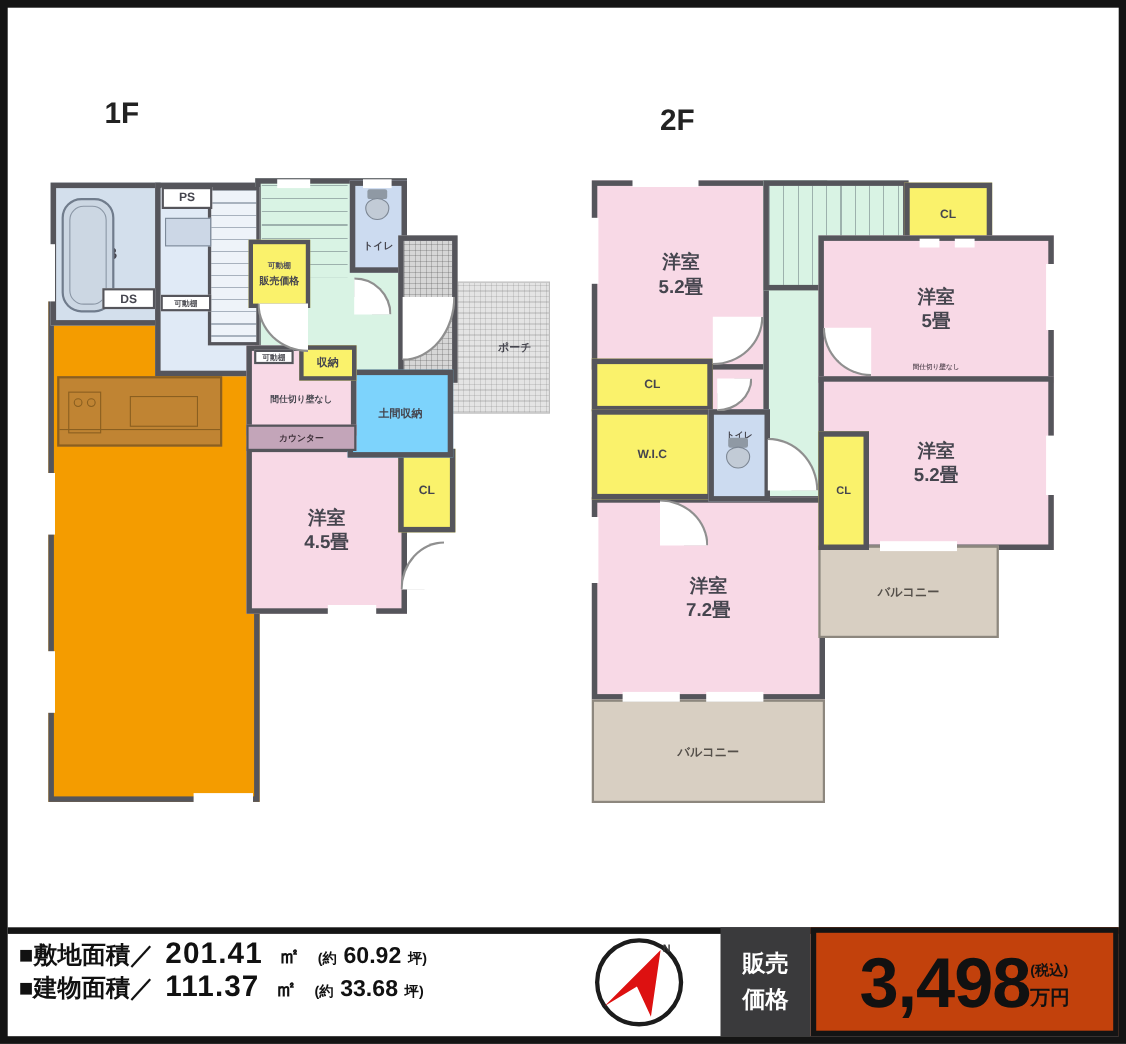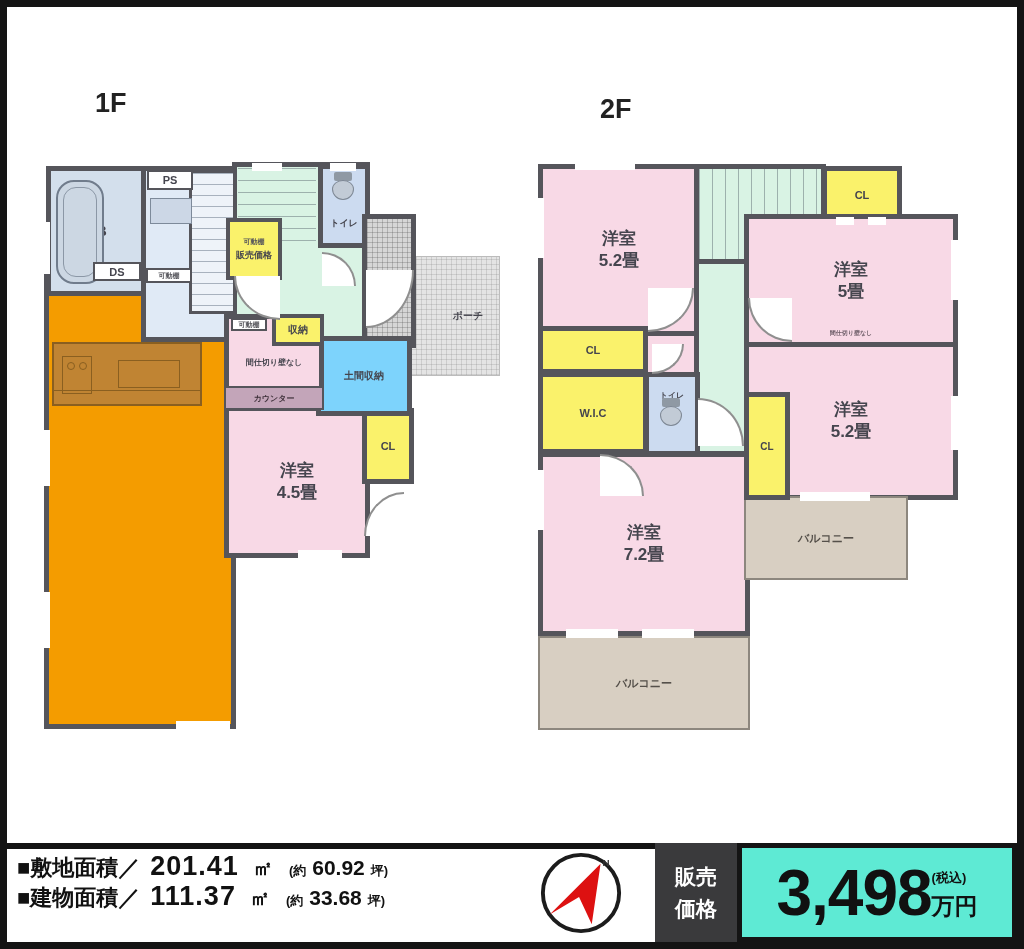--- a/index.html
+++ b/index.html
@@ -63,27 +63,27 @@
   .ivalue{font-size:27px;font-weight:bold;color:#111;margin-left:10px;letter-spacing:1px;}
   .iunit{font-size:20px;font-weight:bold;color:#111;margin-left:14px;}
   .iapprox{font-size:13px;font-weight:bold;color:#111;margin-left:16px;}
   .iaval{font-size:21px;font-weight:bold;color:#111;margin-left:6px;}
   .iasuf{font-size:13px;font-weight:bold;color:#111;margin-left:6px;}
   .inum{font-size:24px;font-weight:bold;color:#111;margin-left:10px;letter-spacing:1px;}
   .compass{position:absolute;left:537px;top:849px;width:88px;height:88px;z-index:7;}
   .price-head{position:absolute;left:655px;top:843px;width:82px;height:99px;background:#3a3a3c;
       color:#fff;display:flex;align-items:center;justify-content:center;z-index:7;}
   .price-head span{font-size:21px;font-weight:bold;width:2.2em;text-align:center;line-height:1.5;}
-  .price-box{position:absolute;left:737px;top:843px;width:280px;height:99px;background:#5eead4;
+  .price-box{position:absolute;left:737px;top:843px;width:280px;height:99px;background:#c2410c;
       border:5px solid #141414;box-sizing:border-box;display:flex;align-items:center;
       justify-content:center;z-index:7;}
   .amount{font-size:64px;font-weight:bold;color:#111;letter-spacing:-1px;}
   .ptail{display:flex;flex-direction:column;align-items:flex-start;margin-top:6px;justify-content:space-between;}
   .tax{font-size:13px;font-weight:bold;color:#111;}
-  .manyen{font-size:23px;font-weight:bold;color:#111;margin-top:4px;}
+  .manyen{font-size:18px;font-weight:bold;color:#111;margin-top:4px;}
   .note6{position:absolute;left:0;right:0;bottom:5px;text-align:center;font-size:6px;
          color:#6b5b66;font-weight:bold;letter-spacing:0;}
   .ldk-label{position:absolute;left:62px;top:548px;width:168px;text-align:center;
          font-size:21px;font-weight:bold;color:#3f3f46;z-index:3;}
   .notch{position:absolute;background:#fff;z-index:4;}
 </style>
 </head>
 <body>
 
 <div class="page">

